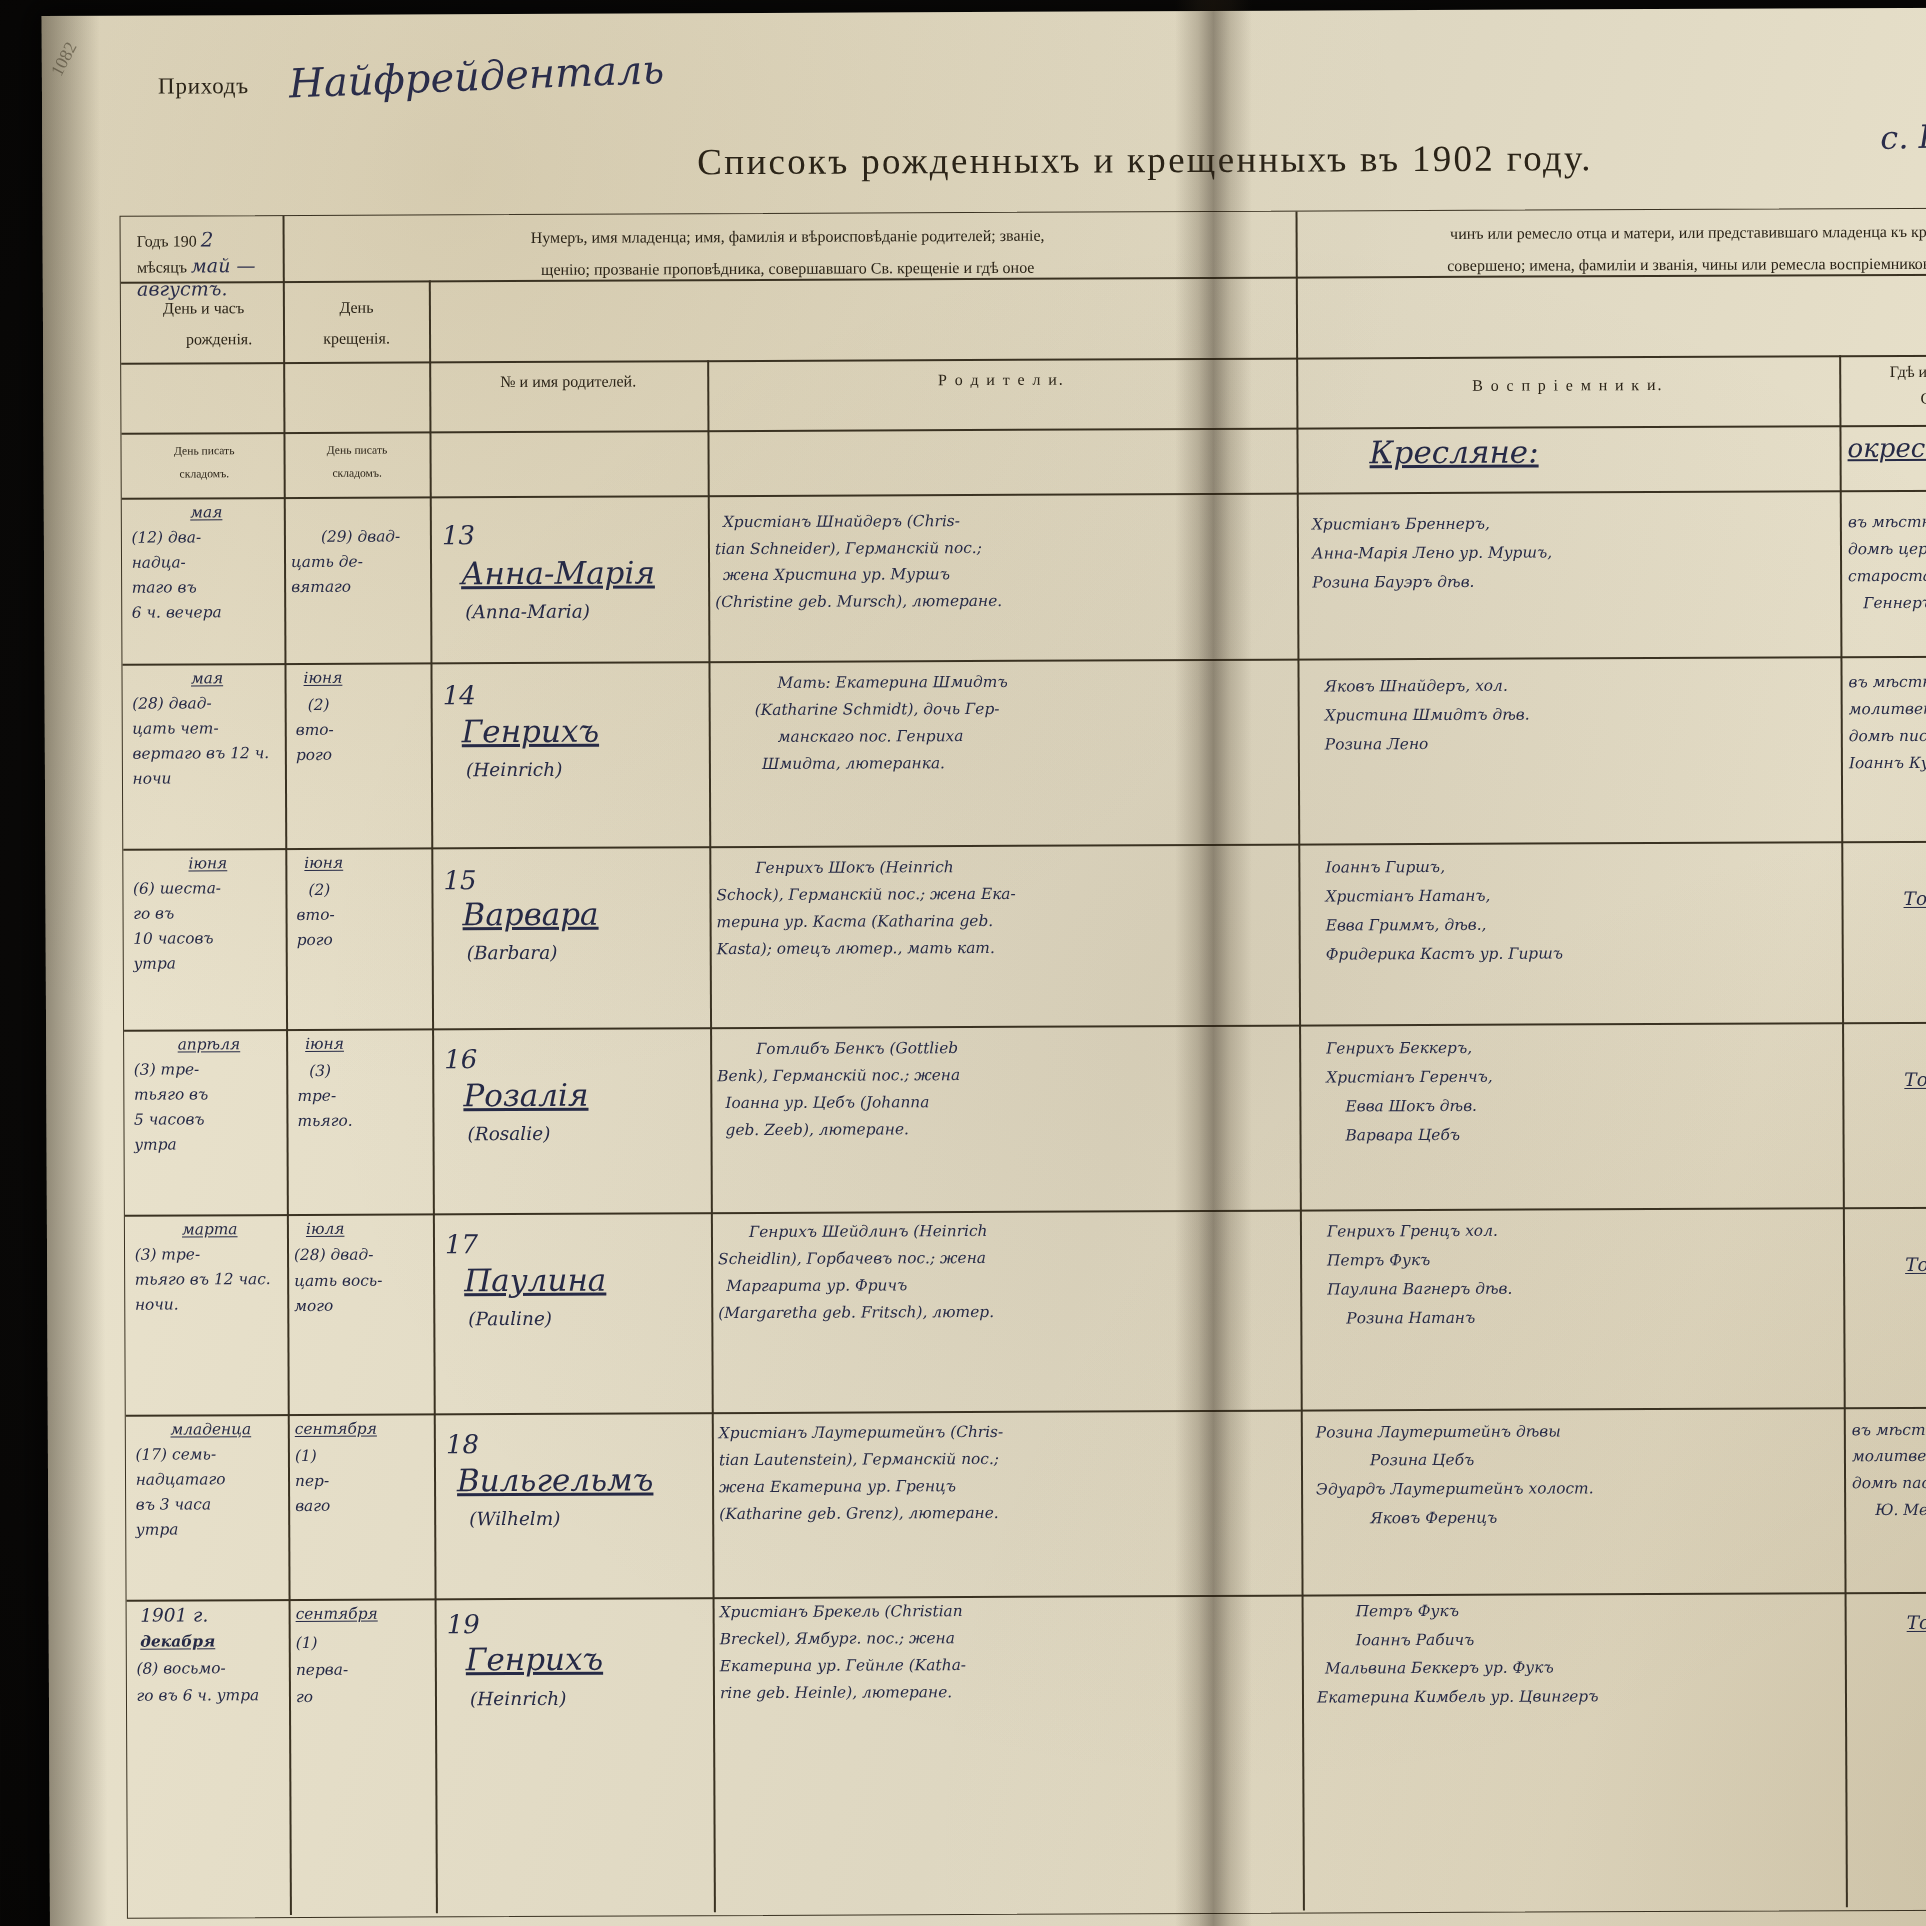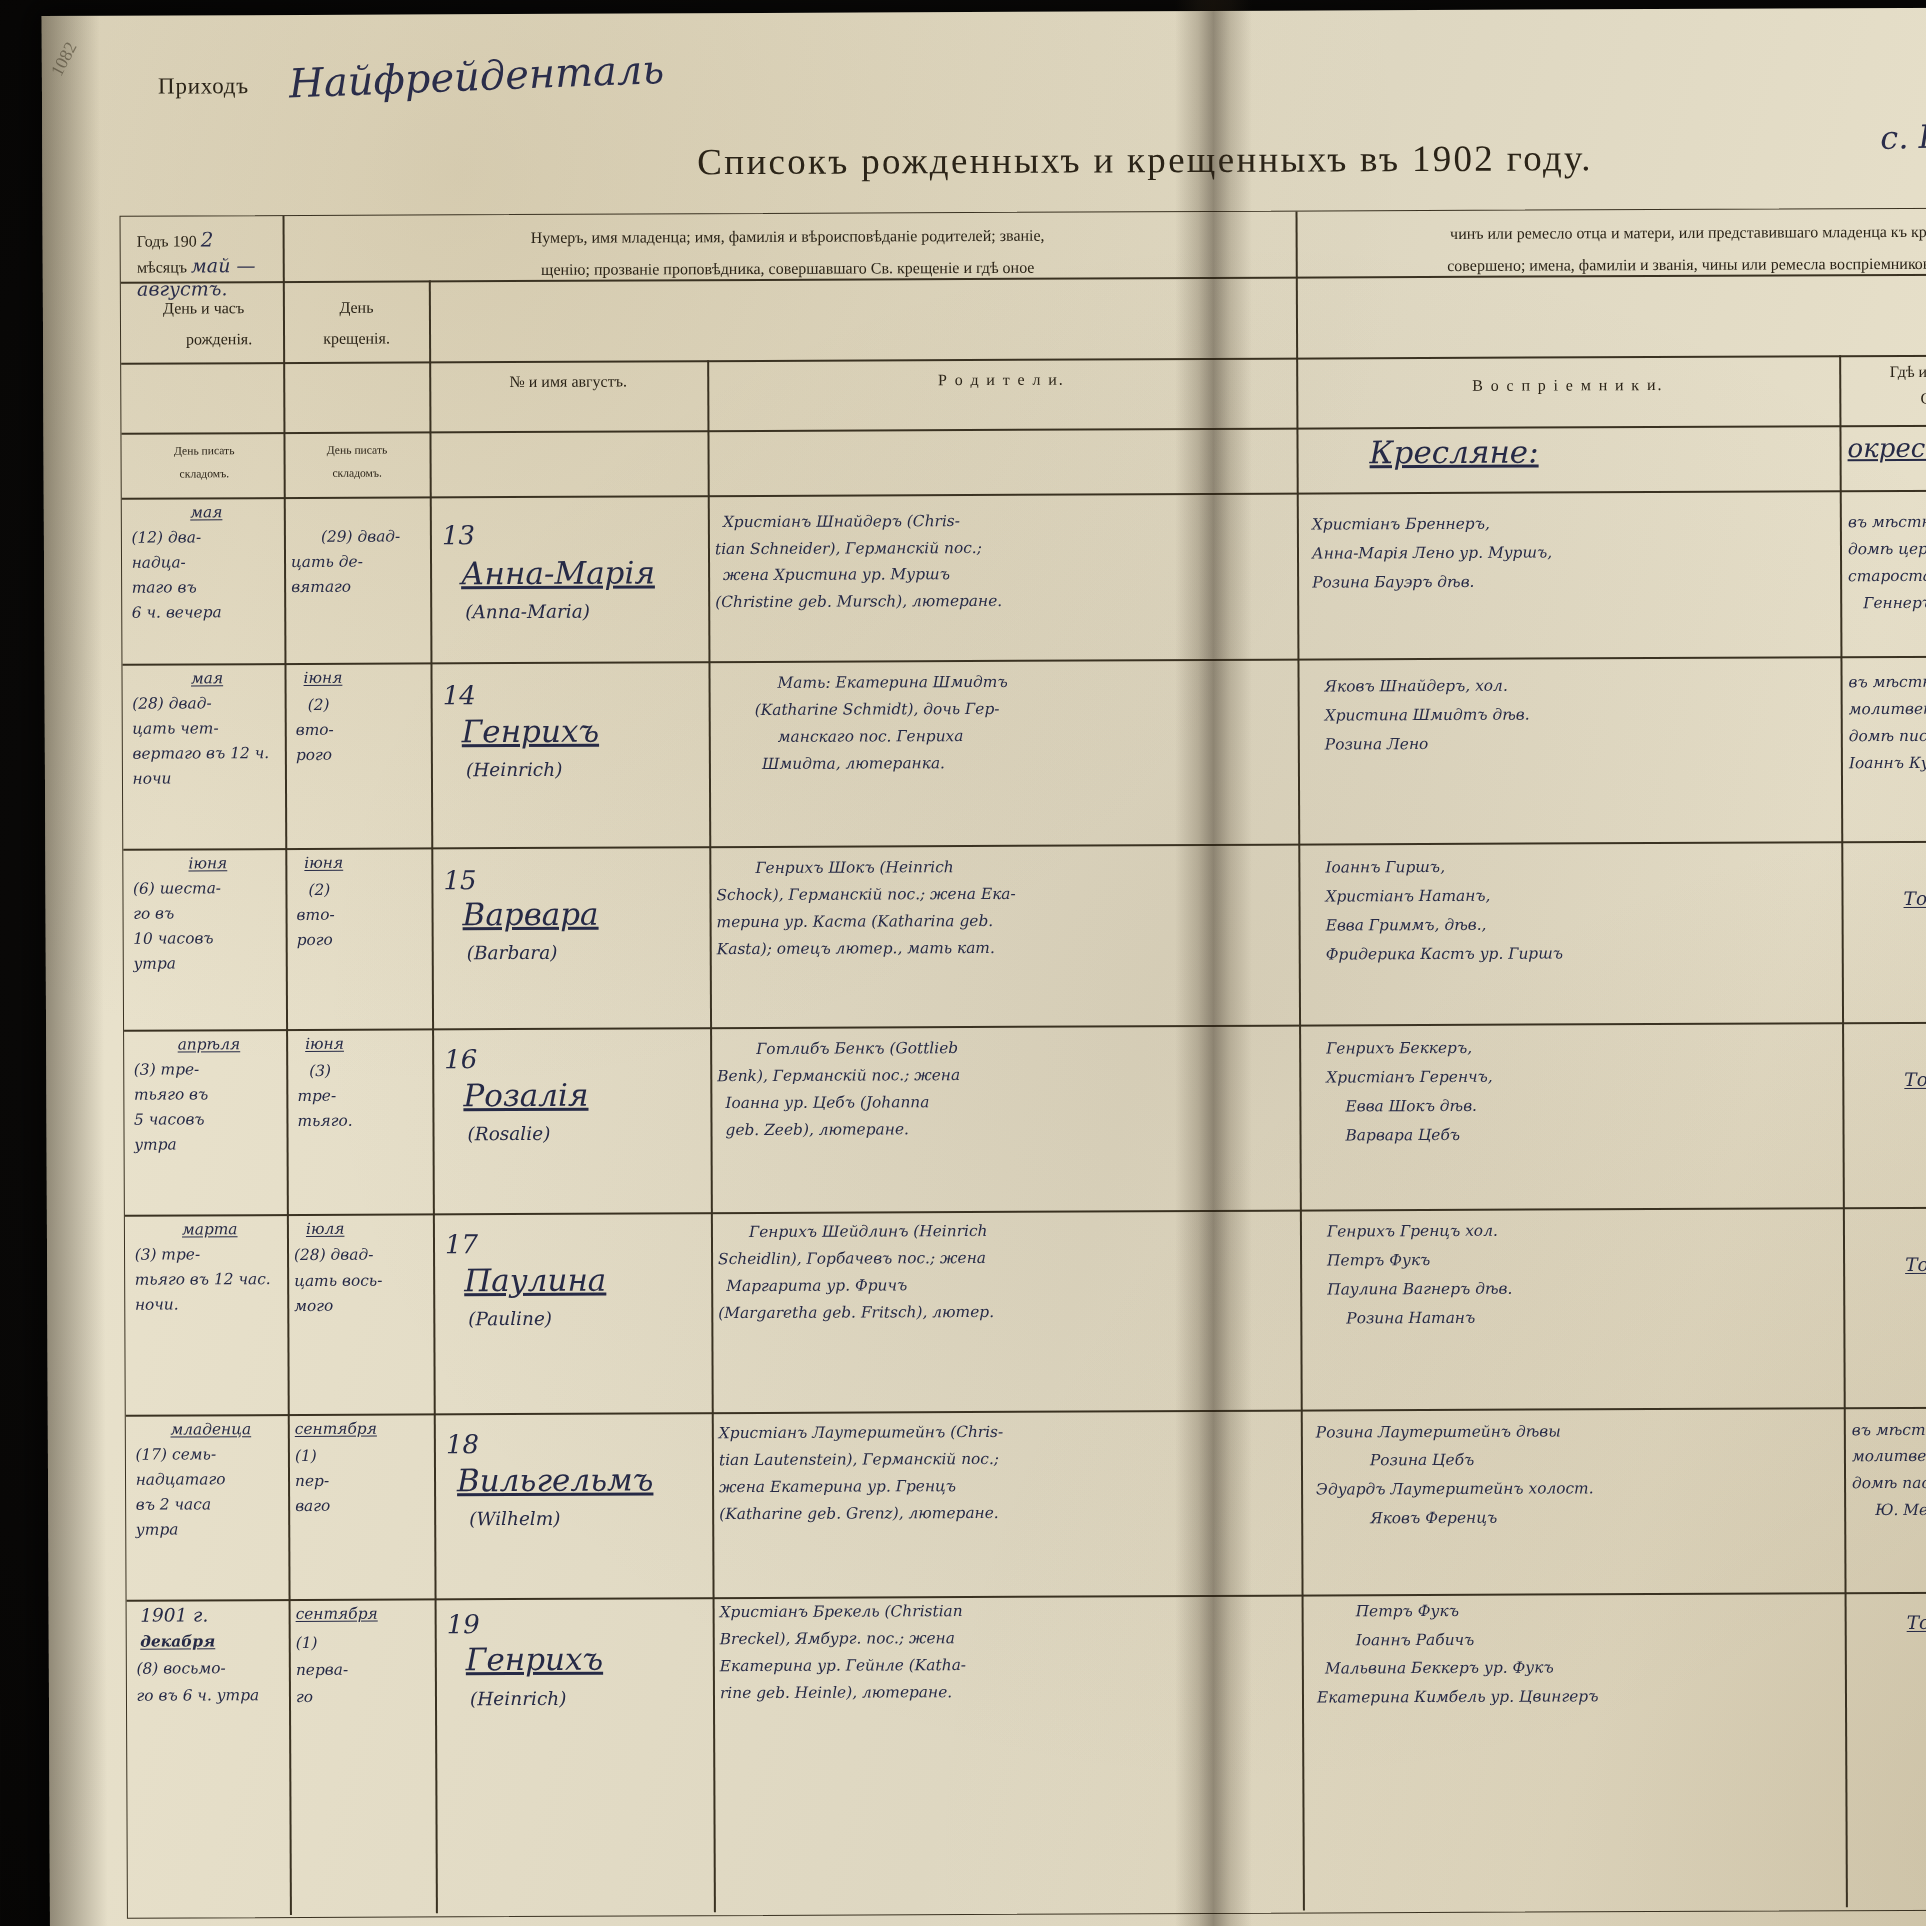--- a/index.html
+++ b/index.html
@@ -211,21 +211,21 @@
       <div class="hdr" style="left:166px; top:10px; width:1002px;">Нумеръ, имя младенца; имя, фамилія и вѣроисповѣданіе родителей; званіе,</div>
       <div class="hdr" style="left:166px; top:42px; width:1002px;">щенію; прозваніе проповѣдника, совершавшаго Св. крещеніе и гдѣ оное</div>
       <div class="hdr" style="left:1179px; top:10px; width:790px;">чинъ или ремесло отца и матери, или представившаго младенца къ кре-</div>
       <div class="hdr" style="left:1179px; top:42px; width:790px;">совершено; имена, фамиліи и званія, чины или ремесла воспріемниковъ.</div>
 
       <div class="hdr" style="left:7.7px; top:79px; width:150px;">День и часъ</div>
       <div class="hdr" style="left:23px; top:110px; width:150px;">рожденія.</div>
       <div class="hdr" style="left:166px; top:79px; width:139px;">День</div>
       <div class="hdr" style="left:166px; top:110px; width:139px;">крещенія.</div>
 
-      <div class="hdr" style="left:312px; top:154px; width:270px;">№ и имя августъ.</div>
+      <div class="hdr" style="left:312px; top:154px; width:270px;">№ и имя родителей.</div>
       <div class="hdr spaced" style="left:589px; top:154px; width:582px;">Р о д и т е л и.</div>
       <div class="hdr spaced" style="left:1179px; top:162px; width:535px;">В о с п р і е м н и к и.</div>
       <div class="hdr" style="left:1722px; top:150px; width:247px;">Гдѣ и кѣмъ совершено</div>
       <div class="hdr" style="left:1722px; top:177px; width:247px;">Св. крещеніе.</div>
 
       <div class="hdr vsm" style="left:7.7px; top:225px; width:150px;">День писать</div>
       <div class="hdr vsm" style="left:7.7px; top:248px; width:150px;">складомъ.</div>
       <div class="hdr vsm" style="left:166px; top:225px; width:139px;">День писать</div>
       <div class="hdr vsm" style="left:166px; top:248px; width:139px;">складомъ.</div>
 
@@ -381,21 +381,21 @@
         <div class="hwrite w-sm" style="left:1221px; top:1098px; width:493px;">Розина Натанъ</div>
 
         <div class="hwrite w-md u" style="left:1780px; top:1044px; width:177px;">То же.</div>
 
       </div>
 
       <div>
         <div class="hwrite w-sm u ctr" style="left:13.5px; top:1204px; width:143px;">младенца</div>
         <div class="hwrite w-sm" style="left:9.6px; top:1229px; width:154px;">(17) семь-</div>
         <div class="hwrite w-sm" style="left:9.6px; top:1254px; width:154px;">надцатаго</div>
-        <div class="hwrite w-sm" style="left:9.6px; top:1279px; width:154px;">въ 2 часа</div>
+        <div class="hwrite w-sm" style="left:9.6px; top:1279px; width:154px;">въ 3 часа</div>
         <div class="hwrite w-sm" style="left:9.6px; top:1304px; width:154px;">утра</div>
 
         <div class="hwrite w-sm u" style="left:169px; top:1204px; width:139px;">сентября</div>
         <div class="hwrite w-sm" style="left:169px; top:1231px; width:139px;">(1)</div>
         <div class="hwrite w-sm" style="left:169px; top:1256px; width:139px;">пер-</div>
         <div class="hwrite w-sm" style="left:169px; top:1281px; width:139px;">ваго</div>
 
         <div class="hwrite w-lg" style="left:320px; top:1213px;">18</div>
         <div class="hwrite w-xl u" style="left:331px; top:1246px;">Вильгельмъ</div>
         <div class="hwrite w-md" style="left:343px; top:1292px;">(Wilhelm)</div>

